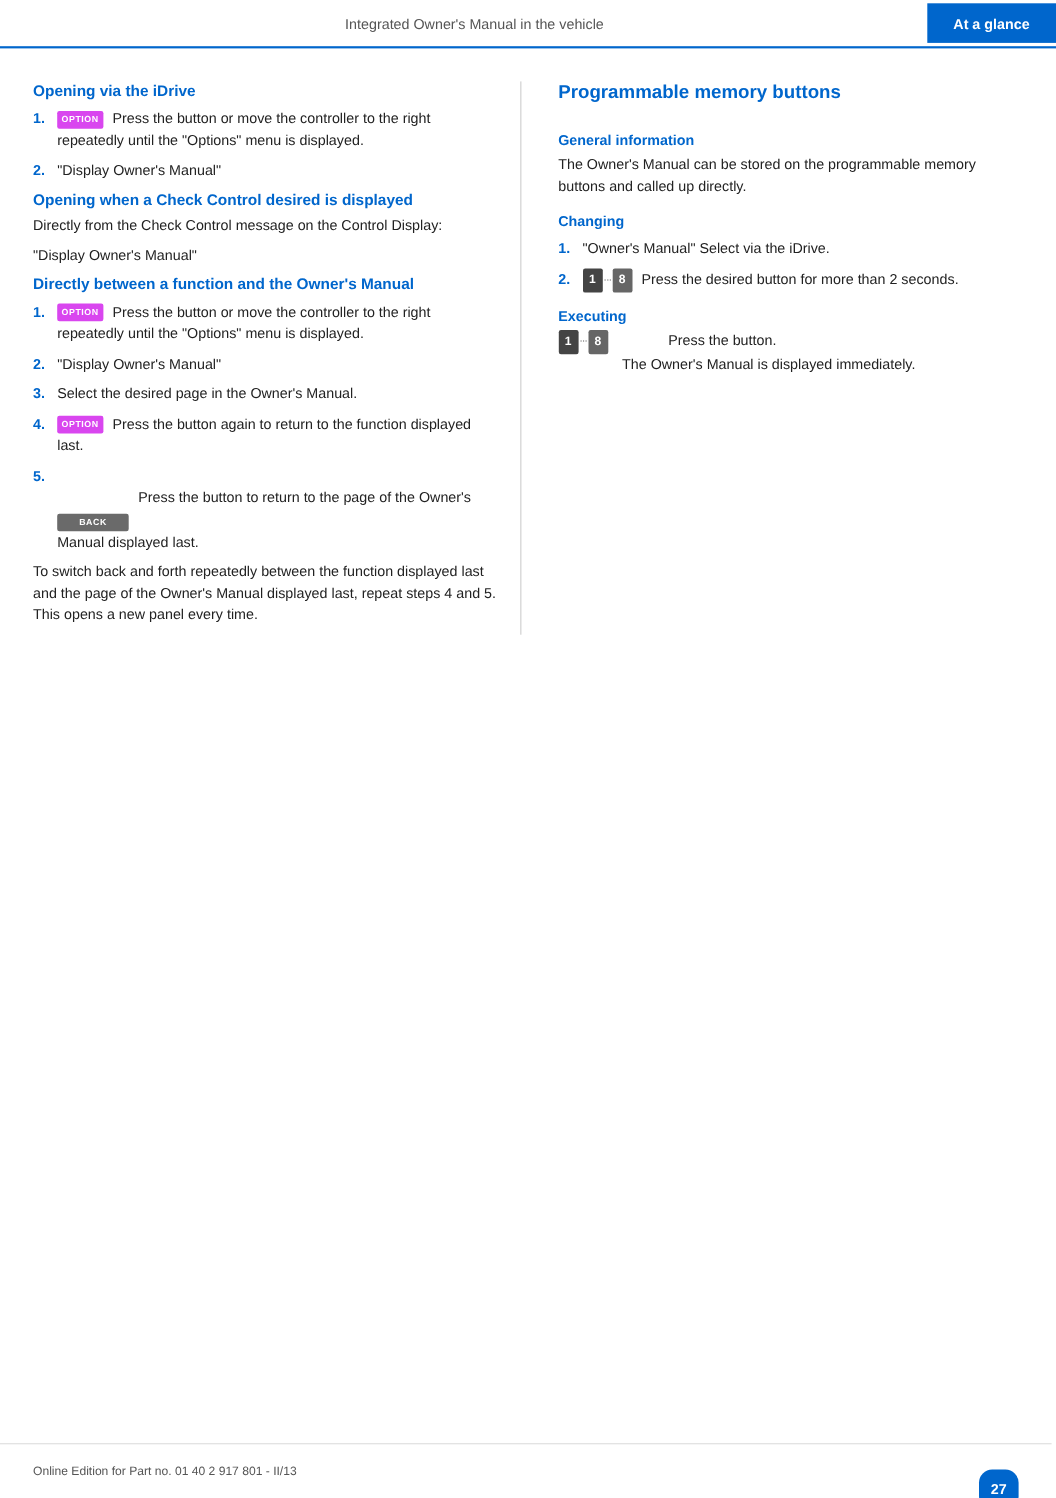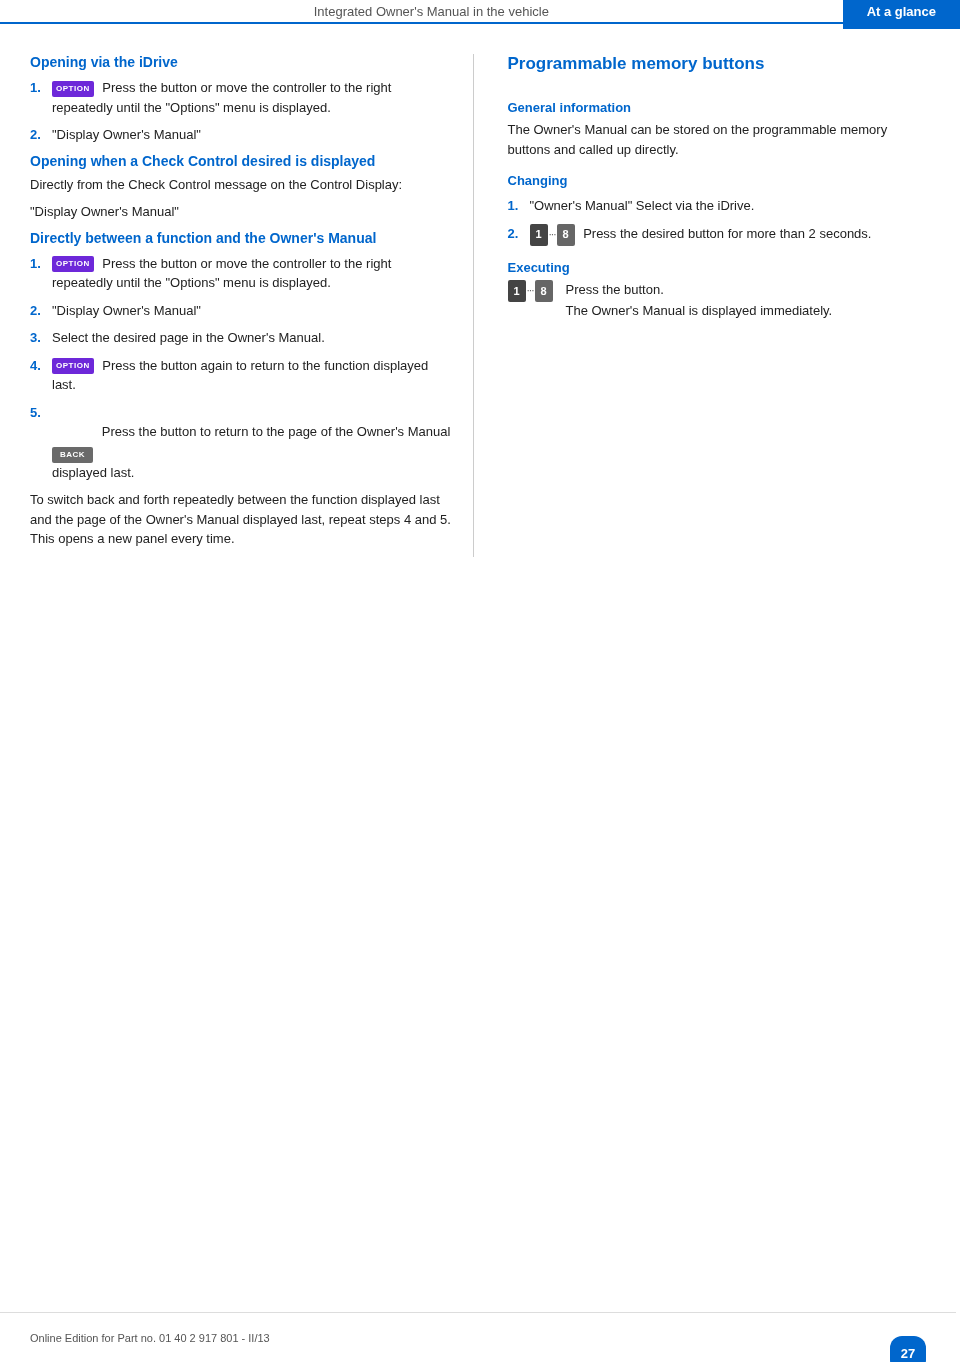--- a/index.html
+++ b/index.html
@@ -13,21 +13,21 @@
       position: relative;
     }
 
     
     .header {
       display: flex;
       align-items: center;
       justify-content: flex-end;
       border-bottom: 2px solid #0066cc;
       padding: 0;
-      height: 24px;
+      height: 44px;
     }
     .header-left {
       flex: 1;
       text-align: center;
       font-size: 13px;
       color: #555;
       padding-left: 20px;
     }
     .header-right {
       background: #0066cc;
@@ -117,30 +117,30 @@
       background: #888;
       color: #fff;
       font-size: 9px;
       font-weight: bold;
       padding: 2px 5px;
       border-radius: 2px;
       margin-right: 5px;
       letter-spacing: 0.5px;
     }
     .btn-icon.option {
-      background: #6d28d9;
+      background: #d946ef;
       color: #fff;
       font-size: 8px;
       padding: 2px 4px;
     }
     .btn-icon.back {
       background: #6a6a6a;
       color: #fff;
       font-size: 8px;
-      padding: 2px 8px;
+      padding: 2px 20px;
       margin-top: 44px;
     }
 
     
     .mem-btn-icon {
       display: inline-flex;
       align-items: center;
       vertical-align: middle;
       gap: 1px;
       margin-right: 5px;
@@ -336,21 +336,21 @@
       <div class="sub-title">Executing</div>
       <div class="executing-icon">
         <span class="icon-part">
           <span class="mem-btn-icon">
             <span class="btn-square">1</span>
             <span class="btn-dots">···</span>
             <span class="btn-square-right">8</span>
           </span>
         </span>
         <span>
-          <p class="para" style="margin-bottom:2px;">Press the button.</p>
+          <p class="para" style="margin-bottom:2px;margin-left:42px;">Press the button.</p>
           <p class="para">The Owner's Manual is displayed immediately.</p>
         </span>
       </div>
     </div>
 
   </div>
 
 </div>
 
 <div class="footer">

